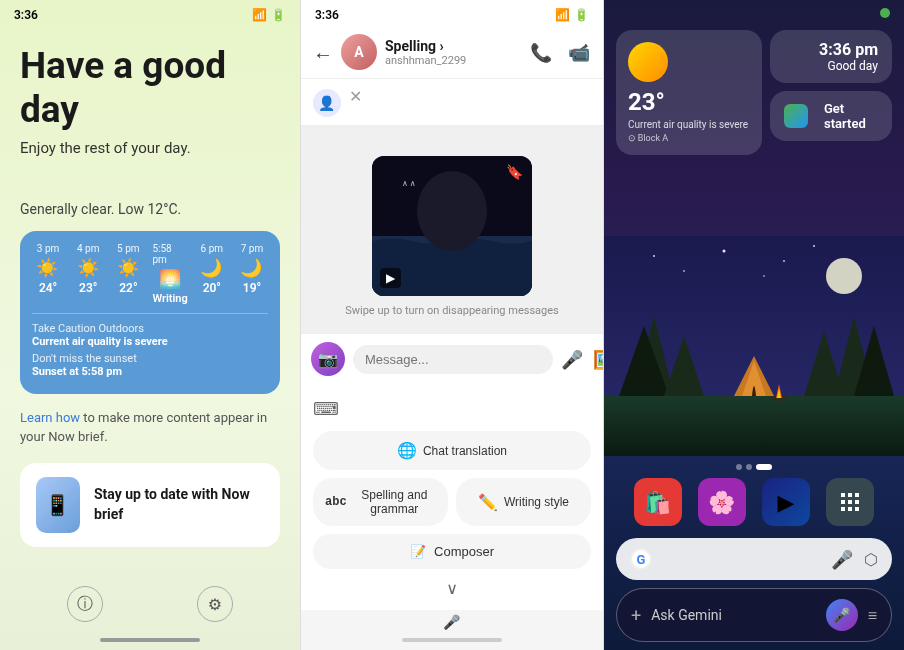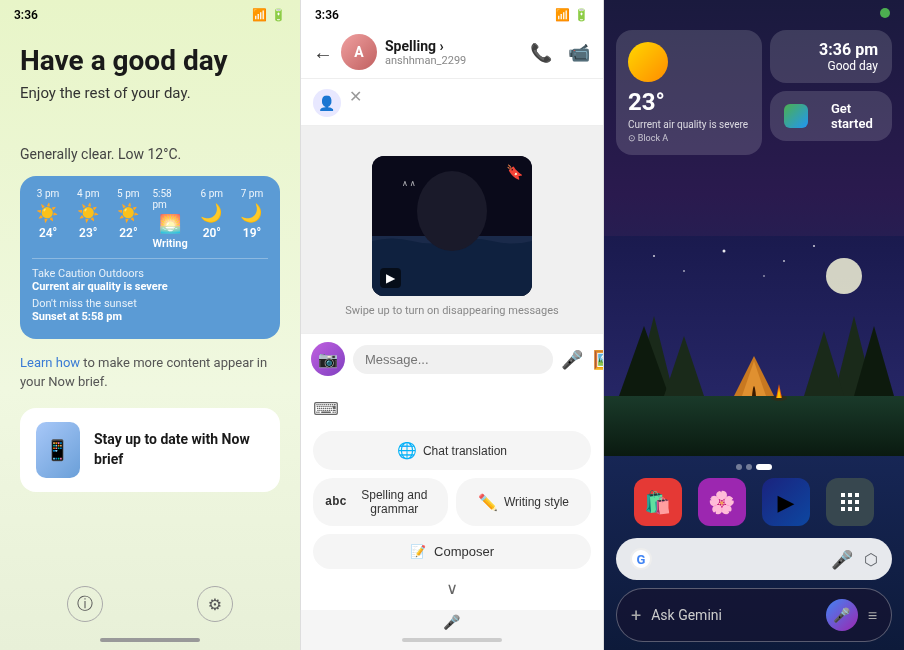--- a/index.html
+++ b/index.html
@@ -34,21 +34,21 @@
     .p1-status-icons {
       display: flex;
       gap: 4px;
       align-items: center;
     }
     .p1-content {
       padding: 10px 20px;
       flex: 1;
     }
     .p1-greeting {
-      font-size: 28px;
+      font-size: 37px;
       font-weight: 700;
       color: #1a1a1a;
       line-height: 1.2;
       margin-top: 8px;
       margin-bottom: 6px;
     }
     .p1-subtitle {
       font-size: 15px;
       color: #333;
       margin-bottom: 4px;
@@ -483,21 +483,21 @@
     .p3-greeting2 {
       font-size: 12px;
     }
     .p3-gemini-widget {
       background: rgba(255,255,255,0.15);
       border-radius: 16px;
       padding: 10px 14px;
       color: white;
       display: flex;
       align-items: center;
-      gap: 23px;
+      gap: 16px;
     }
     .p3-gemini-icon {
       width: 24px;
       height: 24px;
       background: linear-gradient(135deg, #4caf50, #2196f3);
       border-radius: 6px;
       flex-shrink: 0;
     }
     .p3-gemini-text {
       font-size: 13px;

